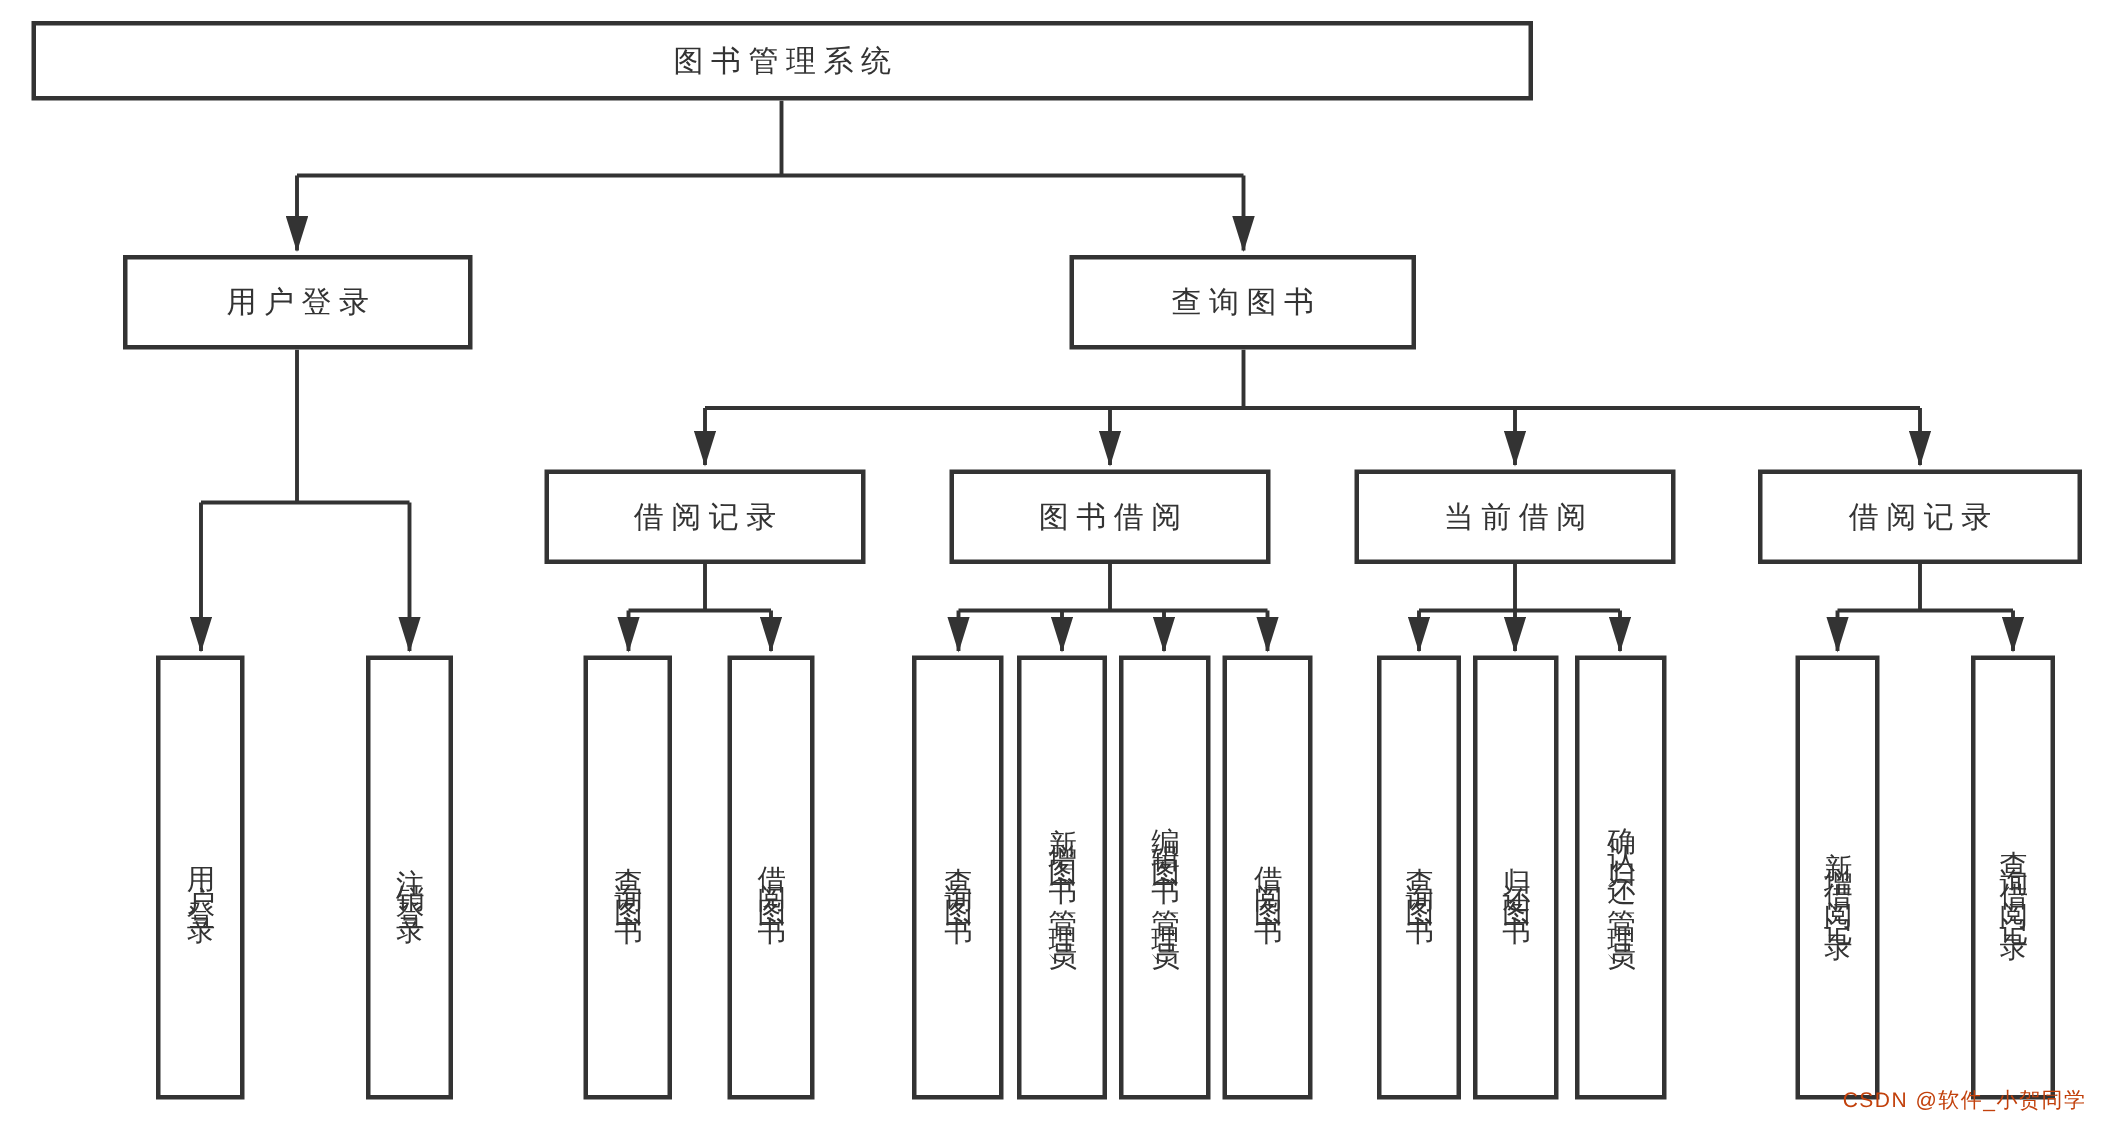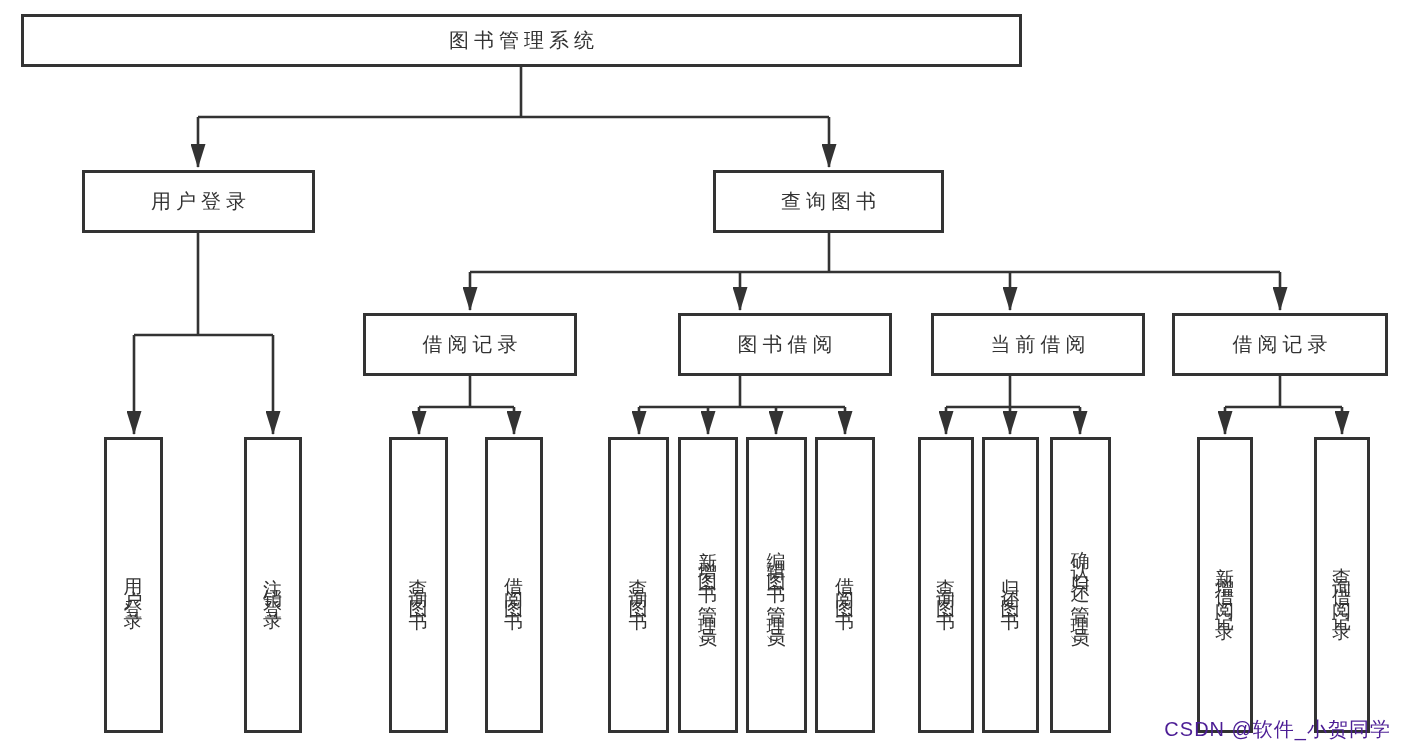--- a/index.html
+++ b/index.html
@@ -33,23 +33,23 @@
     text-orientation: mixed;
     font-size: 19px;
     letter-spacing: 11px;
     line-height: 1;
     white-space: nowrap;
   }
   #watermark {
     position: absolute;
     right: 14px;
     bottom: 4px;
-    font-size: 20px;
+    font-size: 14px;
     letter-spacing: 1px;
-    color: #4c1d95;
+    color: #c2410c;
     white-space: nowrap;
   }
 </style>
 </head>
 <body>
 
 <div id="canvas">
 
   <svg id="wires" width="1405" height="747" viewBox="0 0 1405 747">
     <defs>
@@ -100,22 +100,22 @@
       <line x1="1342" y1="407" x2="1342" y2="434" marker-end="url(#arrow)"></line>
     </g>
   </svg>
 
   <div class="node hbox" style="left:21px; top:14px; width:1001px; height:53px;">图书管理系统</div>
 
   <div class="node hbox" style="left:82px; top:170px; width:233px; height:63px;">用户登录</div>
   <div class="node hbox" style="left:713px; top:170px; width:231px; height:63px;">查询图书</div>
 
   <div class="node hbox" style="left:363px; top:313px; width:214px; height:63px;">借阅记录</div>
-  <div class="node hbox" style="left:633px; top:313px; width:214px; height:63px;margin-left:45px;">图书借阅</div>
-  <div class="node hbox" style="left:903px; top:313px; width:214px; height:63px;margin-left:28px;">当前借阅</div>
+  <div class="node hbox" style="left:633px; top:313px; width:214px; height:63px;">图书借阅</div>
+  <div class="node hbox" style="left:903px; top:313px; width:214px; height:63px;">当前借阅</div>
   <div class="node hbox" style="left:1172px; top:313px; width:216px; height:63px;">借阅记录</div>
 
   <div class="node vbox" style="left:104px; top:437px; width:59px; height:296px;">
     <span class="vtext">用户登录</span>
   </div>
   <div class="node vbox" style="left:244px; top:437px; width:58px; height:296px;">
     <span class="vtext">注销登录</span>
   </div>
 
   <div class="node vbox" style="left:389px; top:437px; width:59px; height:296px;">

